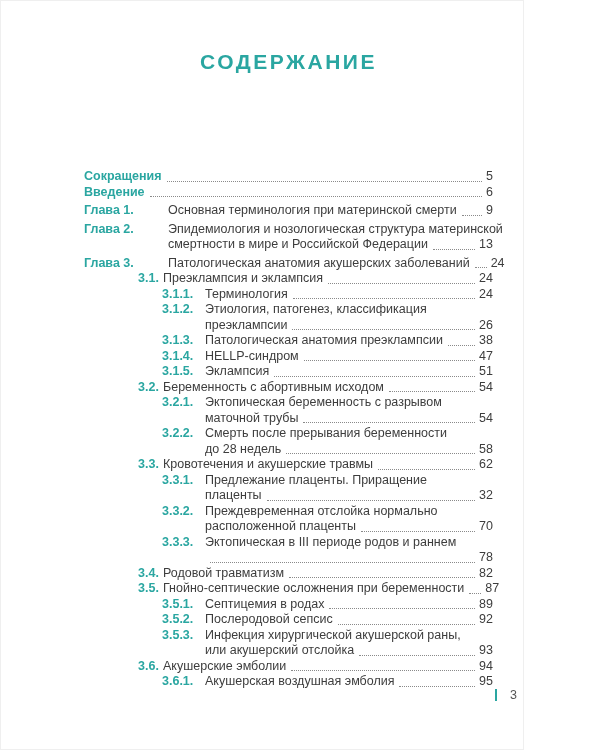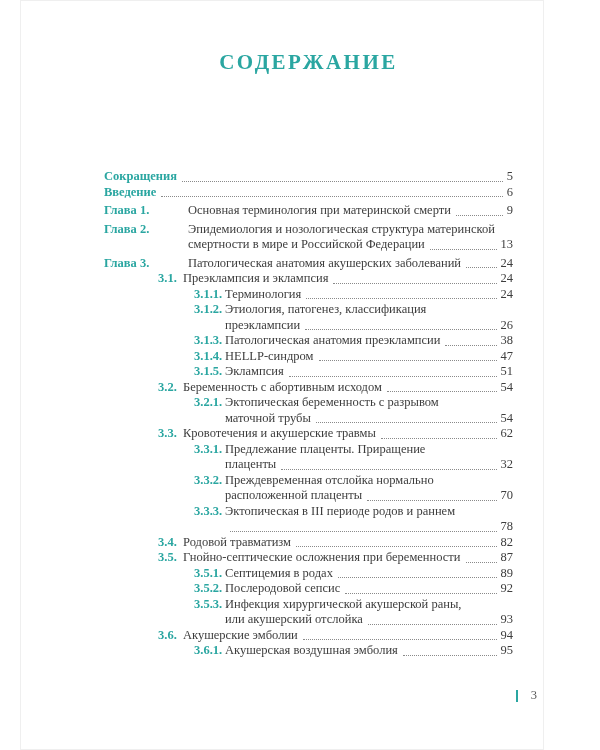--- a/index.html
+++ b/index.html
@@ -3,44 +3,43 @@
 <meta charset="utf-8">
 <style>
   :root {
     --accent: #2aa6a1;
     --text: #3d3d3d;
     --dots: #8a8a8a;
   }
   html, body { margin: 0; padding: 0; background: #fff; }
   .page {
     width: 524px; height: 750px; position: relative; background: #ffffff;
-    font-family: Liberation Serif, serif;
+    font-family: Liberation Sans, sans-serif;
     color: var(--text);
     box-shadow: inset 0 0 0 1px #efefef;
     overflow: hidden;
-    margin-left: 20px;
   }
   .title {
     position: absolute; top: 50px; left: 84px; width: 409px;
     text-align: center; color: var(--accent);
     font-weight: bold; font-size: 21px; letter-spacing: 2.5px;
   }
   .toc {
     position: absolute; top: 169px; left: 84px; width: 409px;
     font-size: 12.5px; line-height: 15.5px;
   }
   .row { position: relative; }
   .lbl { font-weight: bold; color: var(--accent); }
   .row .lbl.hang { position: absolute; top: 0; }
   .row.chapter { padding-left: 84px; margin-top: 3px; }
   .row.chapter > .lbl.hang { left: 0; }
   .row.l1 { padding-left: 79px; text-align: right; }
   .row.l1 > .lbl.hang { left: 54px; }
   .row.l2 { padding-left: 121px; }
-  .row.l2 > .lbl.hang { left: 90px; }
+  .row.l2 > .lbl.hang { left: 78px; }
   .ln { white-space: nowrap; }
   .ln.last { display: flex; }
   .txt { flex: 0 0 auto; }
   .lbl.inline { flex: 0 0 auto; }
   .leader {
     flex: 1 1 12px; min-width: 12px; height: 0;
     align-self: flex-end;
     margin: 0 4px 3px 5px;
     border-bottom: 1.7px dotted var(--dots);
   }
@@ -158,20 +157,29 @@
       </div>
       <div class="row l2">
         <span class="lbl hang">3.2.1.</span>
         <div class="ln">Эктопическая беременность с разрывом</div>
         <div class="ln last">
           <span class="txt">маточной трубы</span>
           <span class="leader"></span>
           <span class="pg">54</span>
         </div>
       </div>
+      <div class="row l2">
+        <span class="lbl hang">3.2.2.</span>
+        <div class="ln">Смерть после прерывания беременности</div>
+        <div class="ln last">
+          <span class="txt">до 28 недель</span>
+          <span class="leader"></span>
+          <span class="pg">58</span>
+        </div>
+      </div>
       <div class="row l1">
         <span class="lbl hang">3.3.</span>
         <div class="ln last">
           <span class="txt">Кровотечения и акушерские травмы</span>
           <span class="leader"></span>
           <span class="pg">62</span>
         </div>
       </div>
       <div class="row l2">
         <span class="lbl hang">3.3.1.</span>

